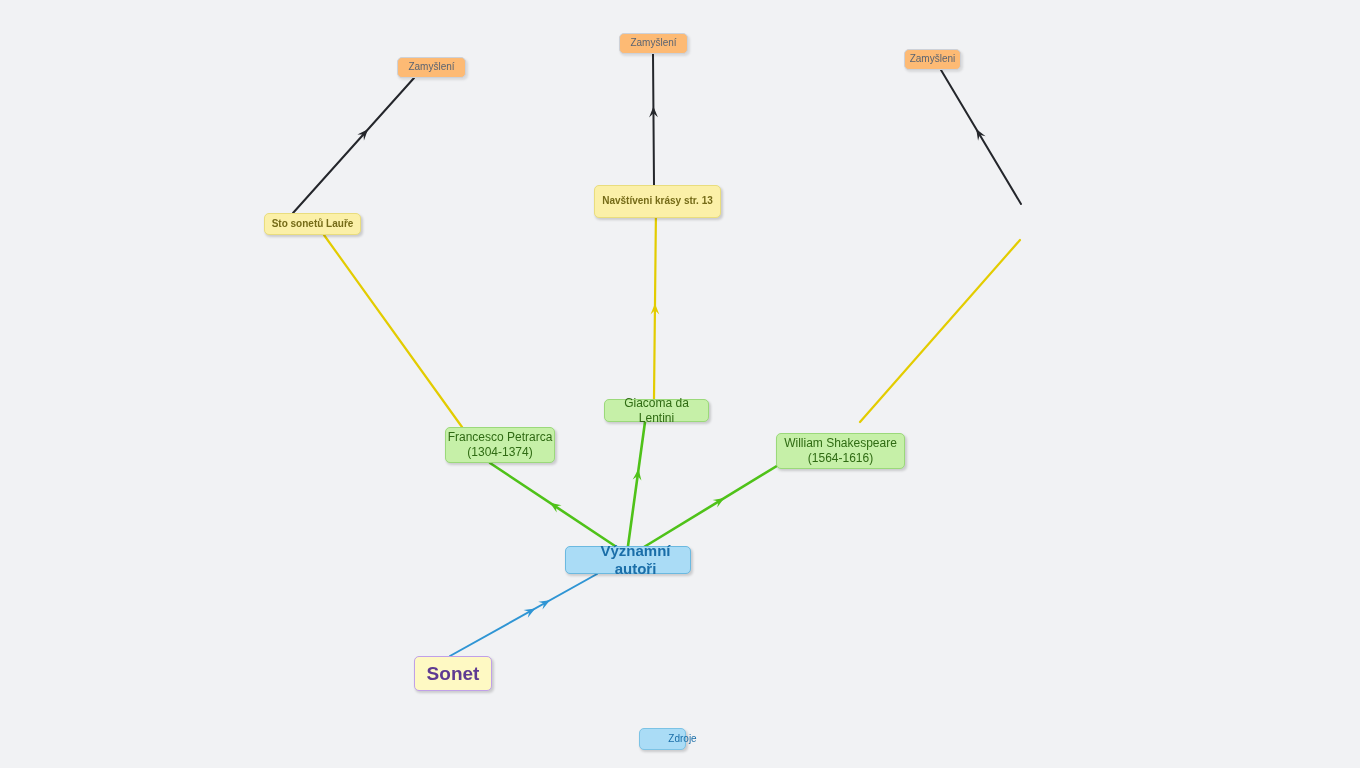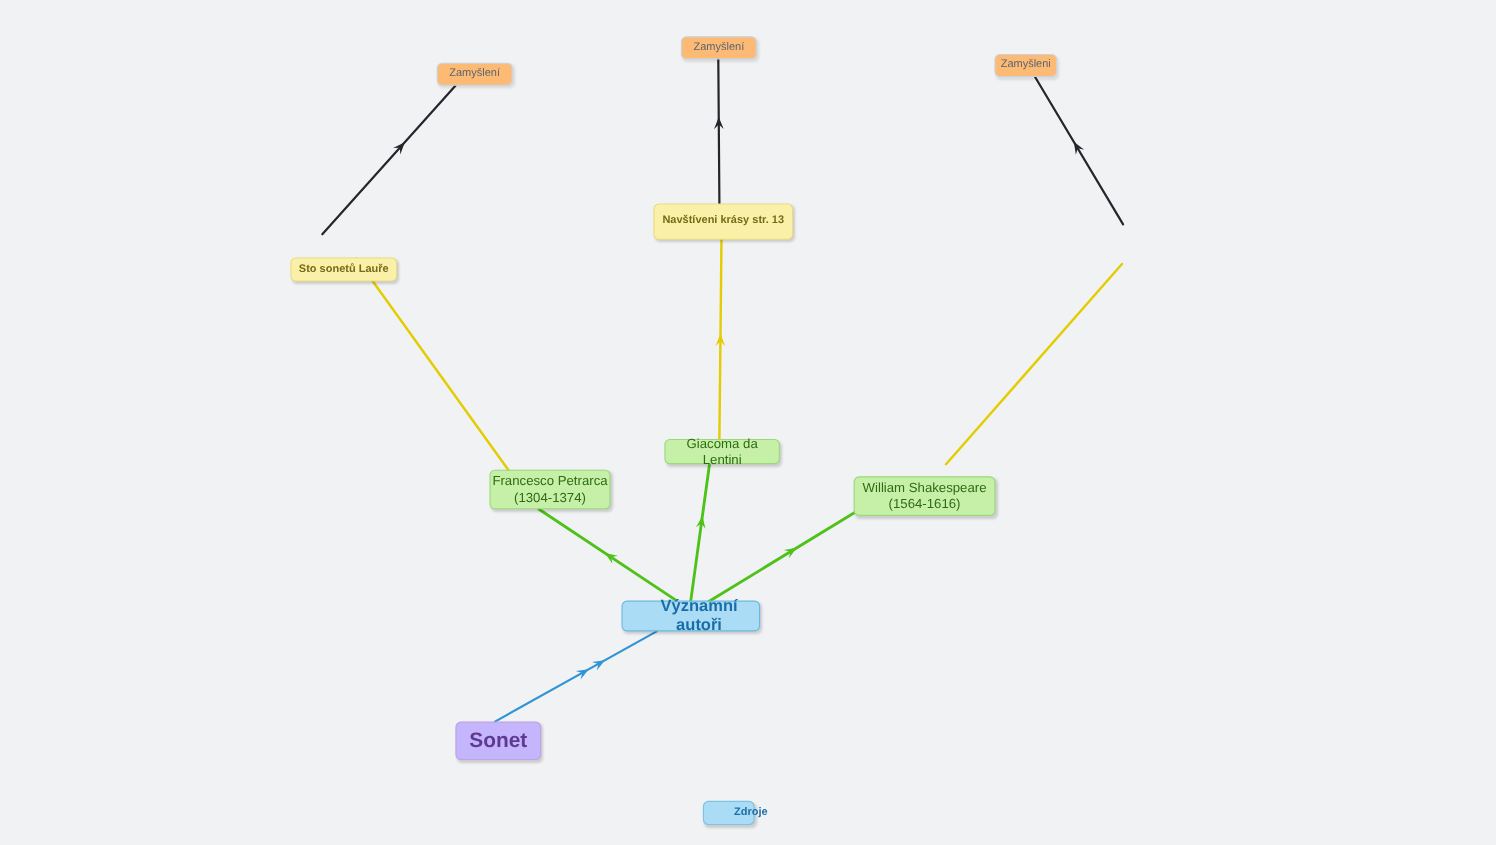--- a/index.html
+++ b/index.html
@@ -46,21 +46,21 @@
 
   .node.root {
     background: #aadcf6;
     border: 1px solid #6bb9e0;
     color: #1a6ea8;
     font-size: 15px;
     font-weight: bold;
   }
 
   .node.purple {
-    background: #c4b5fd;
+    background: #fef9c3;
     border: 1px solid #c0a0e8;
     color: #5e3a92;
     font-size: 19px;
     font-weight: bold;
   }
 
   .node.green {
     background: #c6f0a8;
     border: 1px solid #9bd97a;
     color: #2f6b13;
@@ -83,21 +83,21 @@
     font-size: 10px;
     font-weight: normal;
     box-shadow: 1.5px 2px 2.5px rgba(0,0,0,0.10);
   }
 
   .node.small-blue {
     background: #aadcf6;
     border: 1px solid #7cc3e5;
     color: #1a6ea8;
     font-size: 10px;
-    font-weight: bold;
+    font-weight: normal;
     padding-left: 40px;
   }
 </style>
 </head>
 <body>
 
 <div id="canvas">
 
   <svg id="edges" viewBox="0 0 1360 768" width="1360" height="768">
       <g>
@@ -150,21 +150,21 @@
   </div>
 
   <div class="node gray" style="left: 904px; top: 49px; width: 57px; height: 21px;">
     <span>Zamyšleni</span>
   </div>
 
   <div class="node yellow" style="left: 594px; top: 185px; width: 127px; height: 33px;">
     <span>Navštíveni krásy str. 13</span>
   </div>
 
-  <div class="node yellow" style="left: 264px; top: 213px; width: 97px; height: 22px; margin-top: 21px;">
+  <div class="node yellow" style="left: 264px; top: 213px; width: 97px; height: 22px;">
     <span>Sto sonetů Lauře</span>
   </div>
 
 
   <div class="node green" style="left: 412px; top: 427px; width: 110px; height: 36px; margin-left: 33px;">
     <span>Francesco Petrarca
 (1304-1374)</span>
   </div>
 
   <div class="node green" style="left: 604px; top: 399px; width: 105px; height: 23px;">

